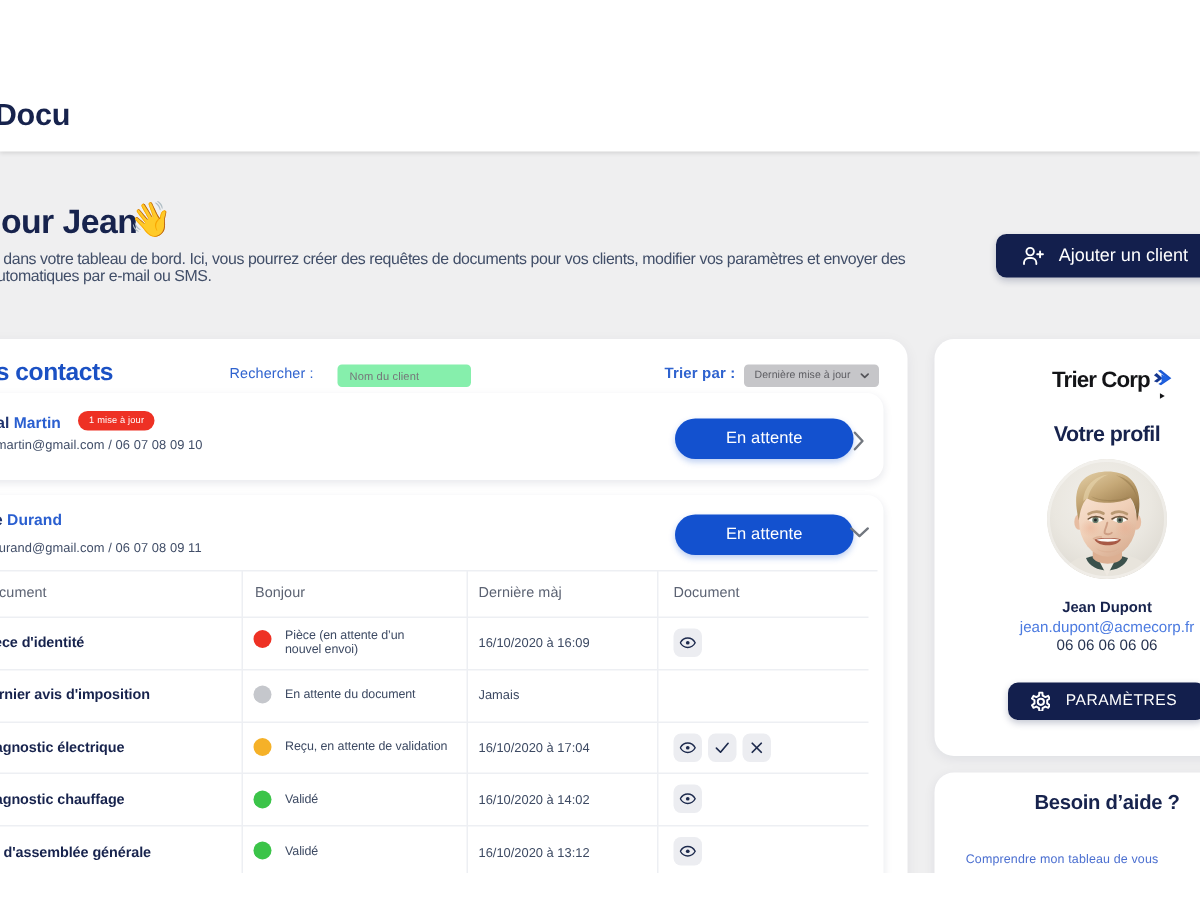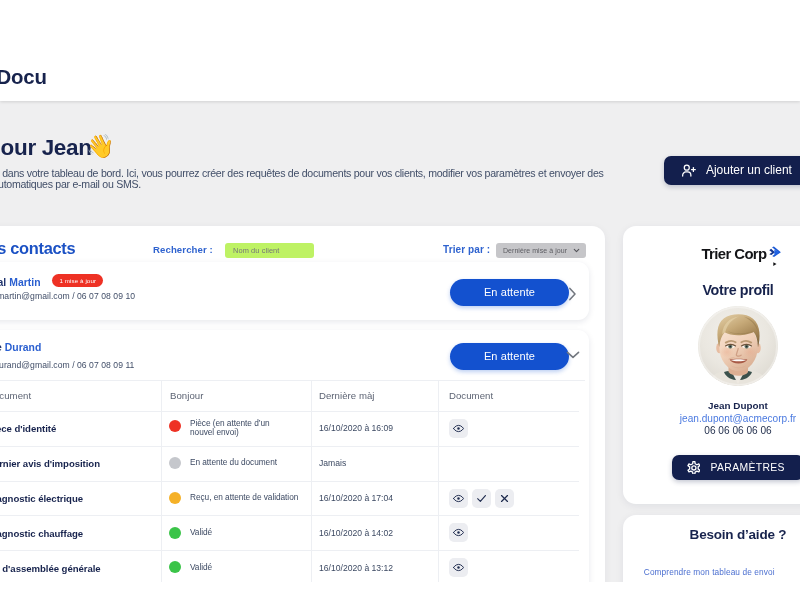--- a/index.html
+++ b/index.html
@@ -25,23 +25,23 @@
           font-size:12px;padding-left:16.5px;gap:10px;white-space:nowrap;
           box-shadow:0 2px 5px rgba(19,31,77,.22)}
   .addbtn svg{flex:0 0 auto;display:block}
 
   
   .maincard{position:absolute;left:-42px;top:226px;width:647px;height:420px;
             background:#fff;border-radius:13px;box-shadow:0 2px 9px rgba(20,30,70,.06);overflow:hidden}
   .mc-head{position:absolute;left:0;top:0;width:647px;height:40px}
   .mc-title{position:absolute;left:17px;top:11px;font-size:16.4px;font-weight:700;color:#1b51c4;
             letter-spacing:-.3px;white-space:nowrap;line-height:22px}
-  .lbl-search{position:absolute;left:195px;top:18px;font-size:9.6px;font-weight:700;color:#2f63cf;
+  .lbl-search{position:absolute;left:195px;top:18px;font-size:9.6px;font-weight:400;color:#2f63cf;
               white-space:nowrap;letter-spacing:.1px;line-height:12px}
-  .search-input{position:absolute;left:267px;top:17px;width:89px;height:15px;background:#bef264;
+  .search-input{position:absolute;left:267px;top:17px;width:89px;height:15px;background:#86efac;
                 border-radius:3px;font-size:7.4px;color:#757579;display:flex;align-items:center;padding-left:8px;
                 letter-spacing:.1px}
   .lbl-sort{position:absolute;left:485px;top:18px;font-size:10px;font-weight:700;color:#2f63cf;
             white-space:nowrap;letter-spacing:.1px;line-height:12px}
   .sort-sel{position:absolute;left:538px;top:17px;width:90px;height:15px;background:#c6c6c9;border-radius:3px;
             display:flex;align-items:center;font-size:7px;color:#5c5c61;padding-left:7px;letter-spacing:.05px}
   .sort-sel .cv{margin-left:auto;margin-right:5px;display:block}
 
   
   .ccard{position:absolute;left:0;width:623px;background:#fff;border-radius:11px;
@@ -325,16 +325,16 @@
         <circle cx="12" cy="12" r="3.6" fill="none" stroke="#fff" stroke-width="2.3"></circle>
       </svg>
       <span>PARAMÈTRES</span>
     </div>
   </div>
 
   <div class="footer"></div>
 
   <div class="helpcard">
     <div class="help-t">Besoin d’aide ?</div>
-    <div class="help-l">Comprendre mon tableau de envoi</div>
+    <div class="help-l">Comprendre mon tableau de vous</div>
   </div>
 
 </div>
 
 </body></html>

